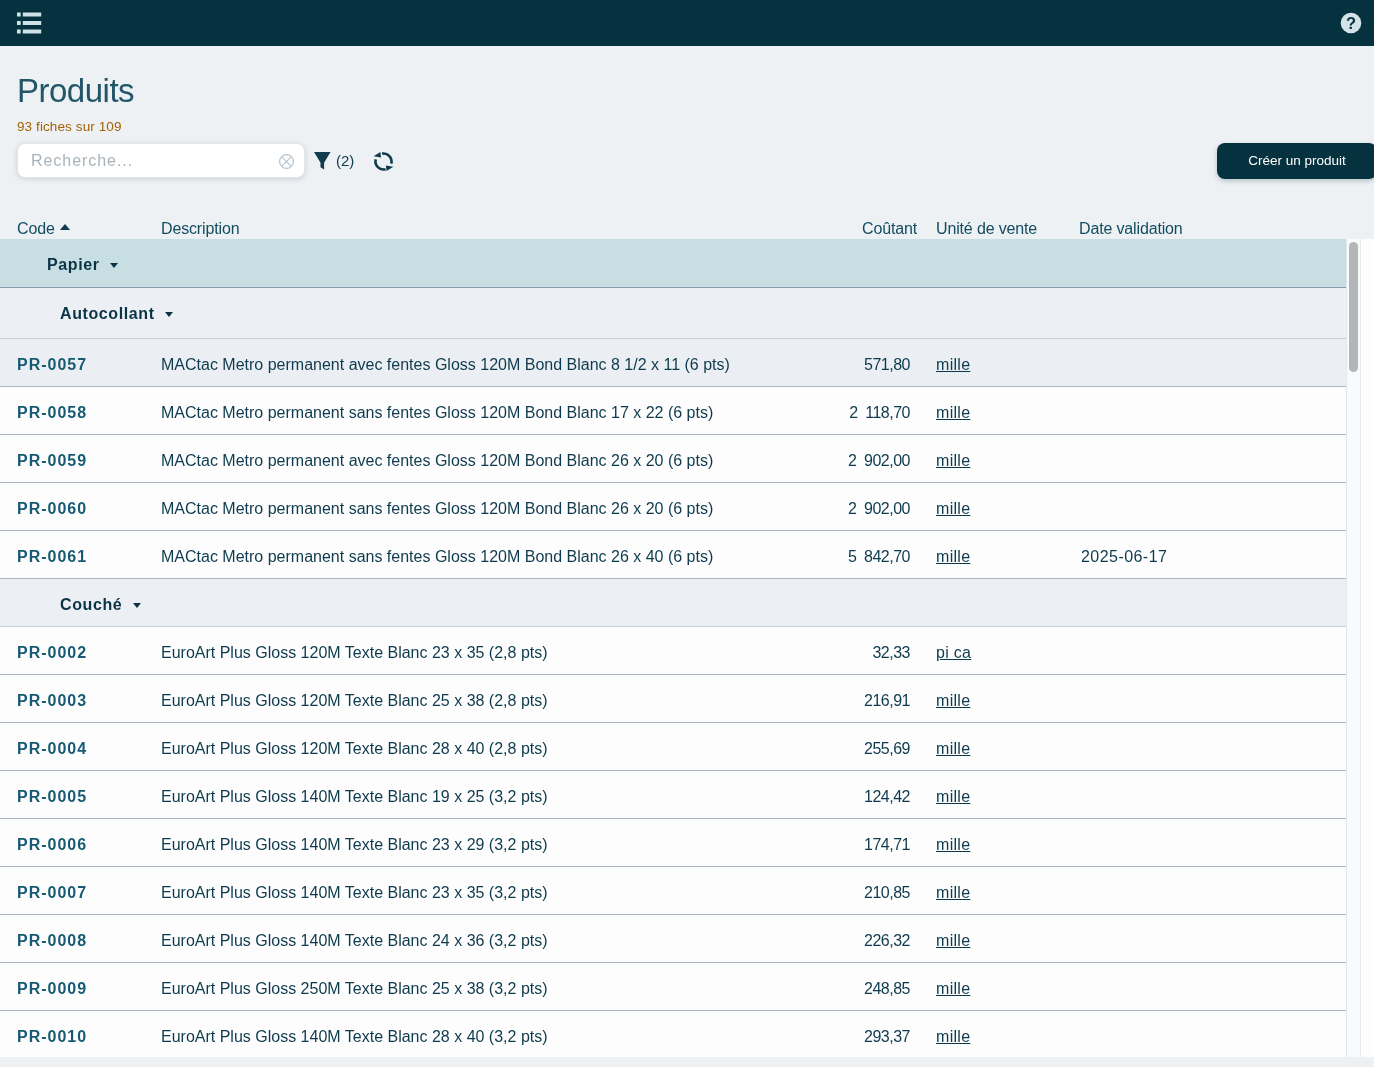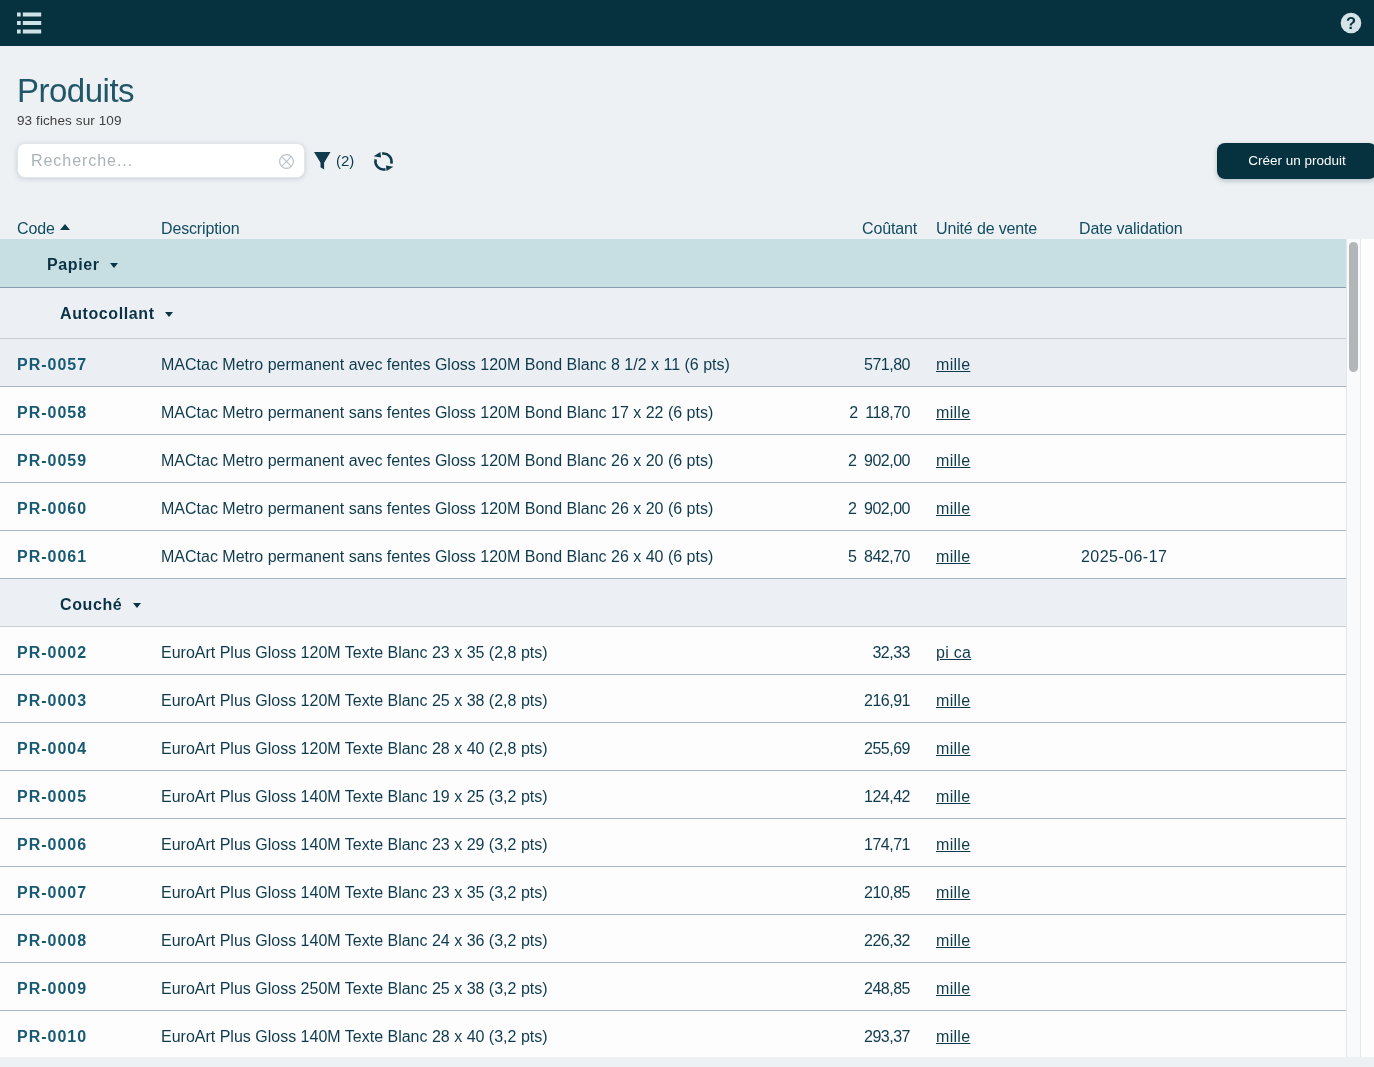--- a/index.html
+++ b/index.html
@@ -1,20 +1,20 @@
 <!DOCTYPE html>
 <html><head>
 <meta charset="utf-8">
 <style>
   * { margin:0; padding:0; box-sizing:border-box; }
   html,body { width:1374px; height:1067px; overflow:hidden; }
   body { background:#eef1f4; font-family:"Liberation Sans", sans-serif; position:relative; }
   .topbar { position:absolute; left:0; top:0; width:1374px; height:46px; background:#06323f; }
   .title { position:absolute; left:17px; top:71.5px; font-size:33px; color:#215669; letter-spacing:-0.5px; }
-  .subtitle { position:absolute; left:17px; top:113px; font-size:13.5px; color:#404040; letter-spacing:0.1px;text-align:center; }
+  .subtitle { position:absolute; left:17px; top:119px; font-size:13.5px; color:#a16207; letter-spacing:0.1px;text-align:center; }
   .search { position:absolute; left:17px; top:143px; width:288px; height:35px; background:#ffffff; border:1px solid #e2e7ea; border-radius:8px; box-shadow:0 1px 5px rgba(110,130,145,0.30); }
   .search .ph { position:absolute; left:13px; top:8px; font-size:16px; color:#a9b3b9; letter-spacing:0.95px; }
   .btn { position:absolute; left:1217px; top:143px; width:160px; height:36px; background:#06323f; border-radius:8px; color:#ffffff; font-size:13.5px; text-align:center; line-height:36px; letter-spacing:0; box-shadow:0 2px 5px rgba(10,50,65,0.25); }
   .filtcnt { position:absolute; left:336px; top:152px; font-size:15px; color:#0e3a4d; }
   .hdr { position:absolute; top:219.8px; font-size:16px; color:#124c60; letter-spacing:-0.15px; }
   .card { position:absolute; left:0; top:239px; width:1374px; height:818px; background:#fdfdfe; overflow:hidden; }
   .rows { position:absolute; left:0; top:0; width:1346px; }
   .row { position:relative; width:1346px; height:48px; border-bottom:1px solid #a7b6c2; background:#fdfdfe; }
   .row .cell { position:absolute; top:2px; line-height:47px; white-space:nowrap; }
   .rg1 { height:49.4px; border-bottom:1px solid #8a9cb0; }

